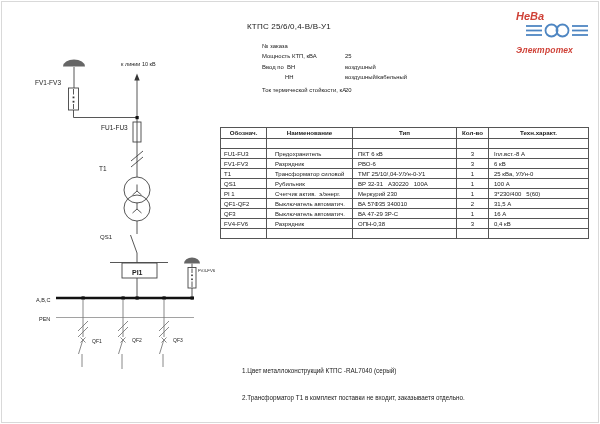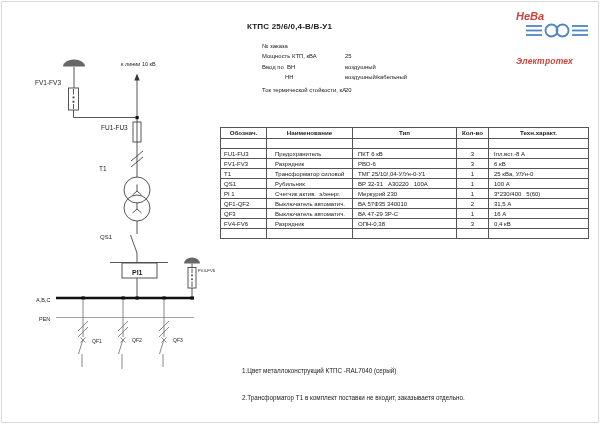--- a/index.html
+++ b/index.html
@@ -1,29 +1,29 @@
 <!DOCTYPE html>
 <html><head>
 <meta charset="utf-8">
 <style>
   html,body{margin:0;padding:0;background:#fff;}
   body{width:600px;height:424px;position:relative;overflow:hidden;
        font-family:"Liberation Sans", sans-serif;color:#1a1a1a;}
   .sheet-frame{position:absolute;inset:1px;border:1px solid #d9d9d9;pointer-events:none;}
   .abs{position:absolute;}
   
-  .doc-title{left:247px;top:22px;font-size:8px;font-weight:bold;letter-spacing:.2px;}
+  .doc-title{left:247px;top:22px;font-size:8px;font-weight:normal;letter-spacing:.2px;}
   .specs{left:262px;top:41px;font-size:5.9px;line-height:10.4px;}
   .spec-row{display:flex;white-space:pre;}
   .spec-label{width:83px;flex:none;}
   .spec-label.indent{padding-left:23px;box-sizing:border-box;}
   
   .logo{left:516px;top:11px;width:82px;text-align:left;line-height:1;}
   .logo-top{font-size:11px;font-weight:bold;font-style:italic;}
-  .logo-bottom{font-size:8.5px;font-weight:bold;font-style:italic;letter-spacing:.2px;margin-top:18px;}
+  .logo-bottom{font-size:8.5px;font-weight:bold;font-style:italic;letter-spacing:.2px;margin-top:7px;}
   
   table.parts{left:220px;top:127px;position:absolute;border-collapse:collapse;table-layout:fixed;
               width:368px;font-size:6px;}
   table.parts th,table.parts td{border:1px solid #555;padding:0 0 0 3px;height:9px;
               line-height:8px;white-space:pre;overflow:hidden;}
   table.parts th{font-size:6.2px;font-weight:bold;text-align:center;padding:0;height:10px;}
   table.parts td.c-name{padding-left:8px;}
   table.parts td.c-type{padding-left:5px;}
   table.parts td.c-qty{text-align:center;padding:0;}
   table.parts td.c-tech{padding-left:5px;}

